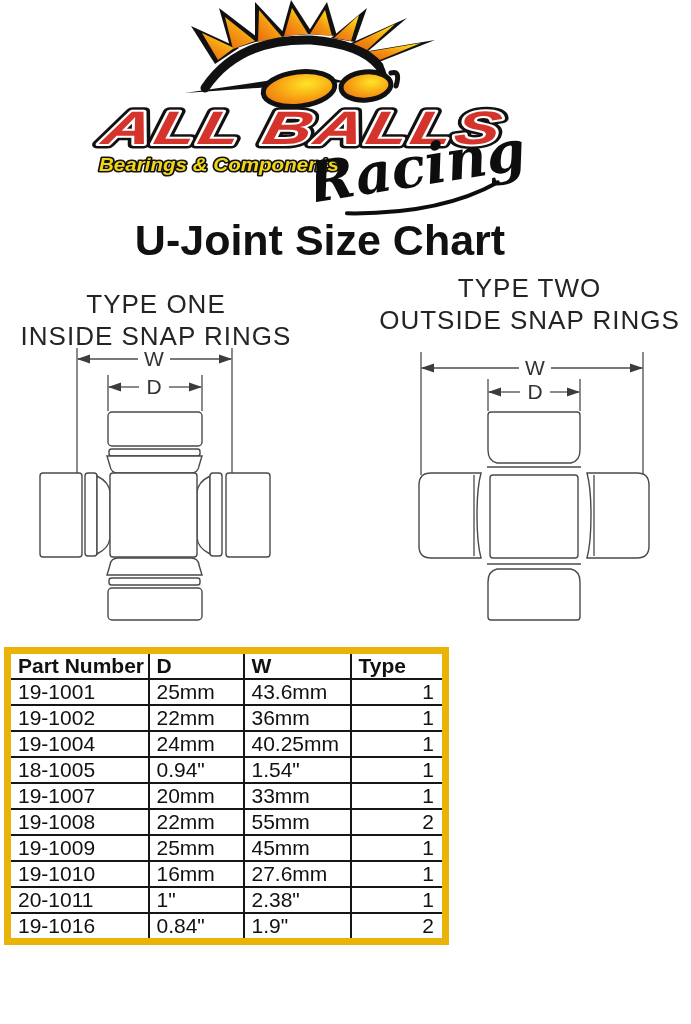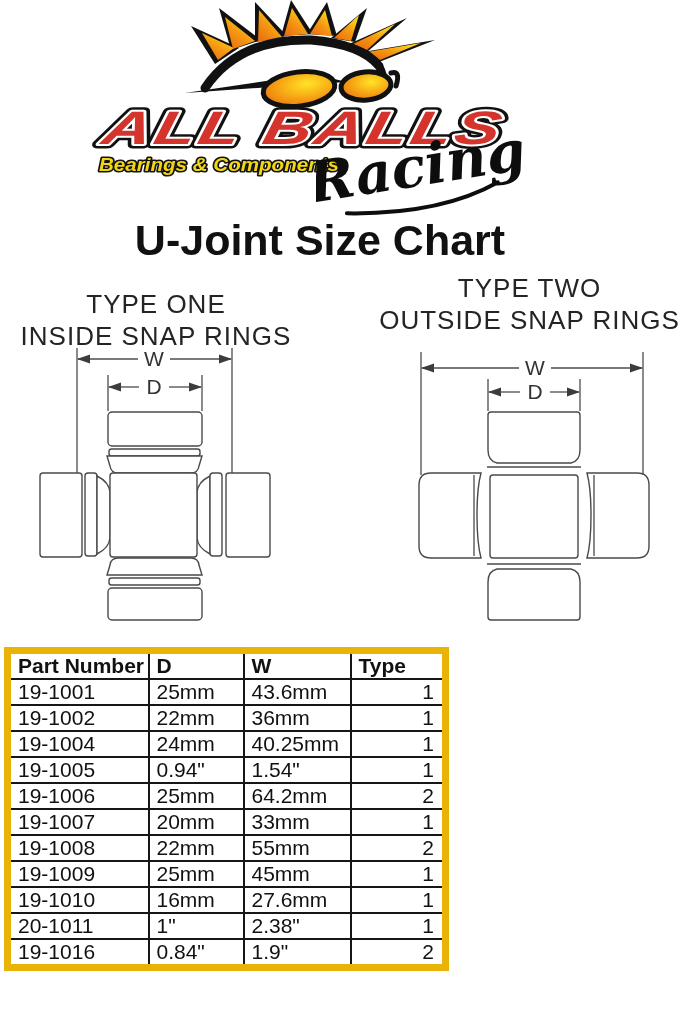--- a/index.html
+++ b/index.html
@@ -245,30 +245,24 @@
       <td>36mm</td>
       <td class="num">1</td>
     </tr>
     <tr>
       <td>19-1004</td>
       <td>24mm</td>
       <td>40.25mm</td>
       <td class="num">1</td>
     </tr>
     <tr>
-      <td>19-1005</td>
+      <td>18-1005</td>
       <td>0.94"</td>
       <td>1.54"</td>
       <td class="num">1</td>
-    </tr>
-    <tr>
-      <td>19-1006</td>
-      <td>25mm</td>
-      <td>64.2mm</td>
-      <td class="num">2</td>
     </tr>
     <tr>
       <td>19-1007</td>
       <td>20mm</td>
       <td>33mm</td>
       <td class="num">1</td>
     </tr>
     <tr>
       <td>19-1008</td>
       <td>22mm</td>

